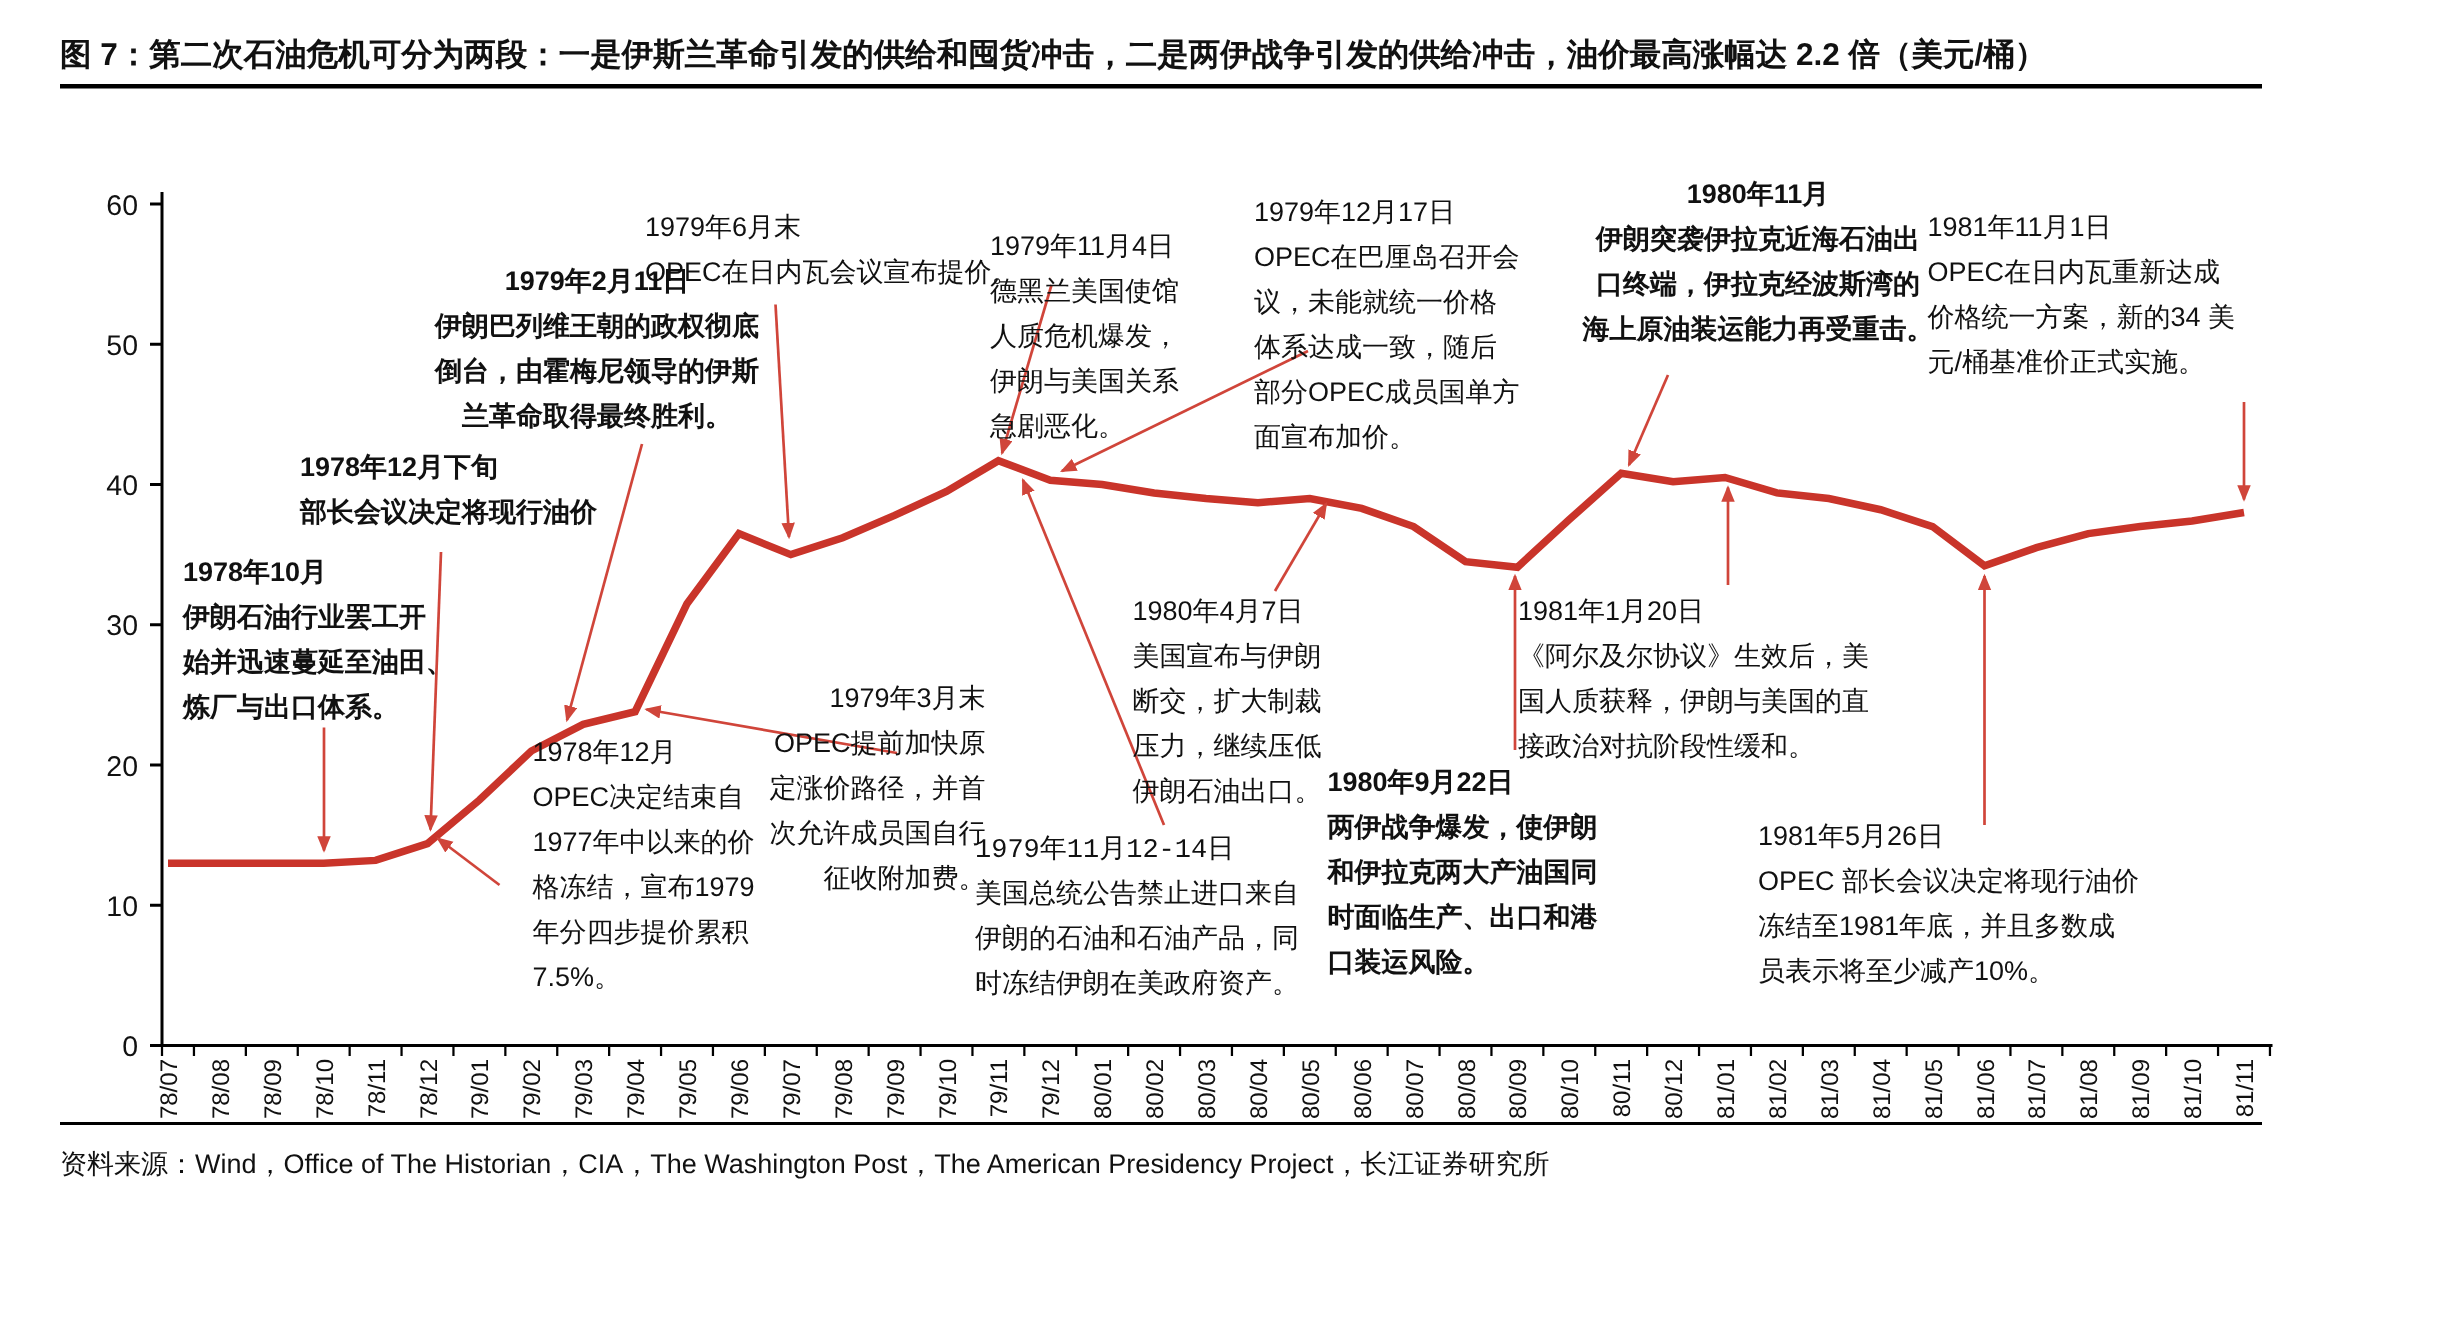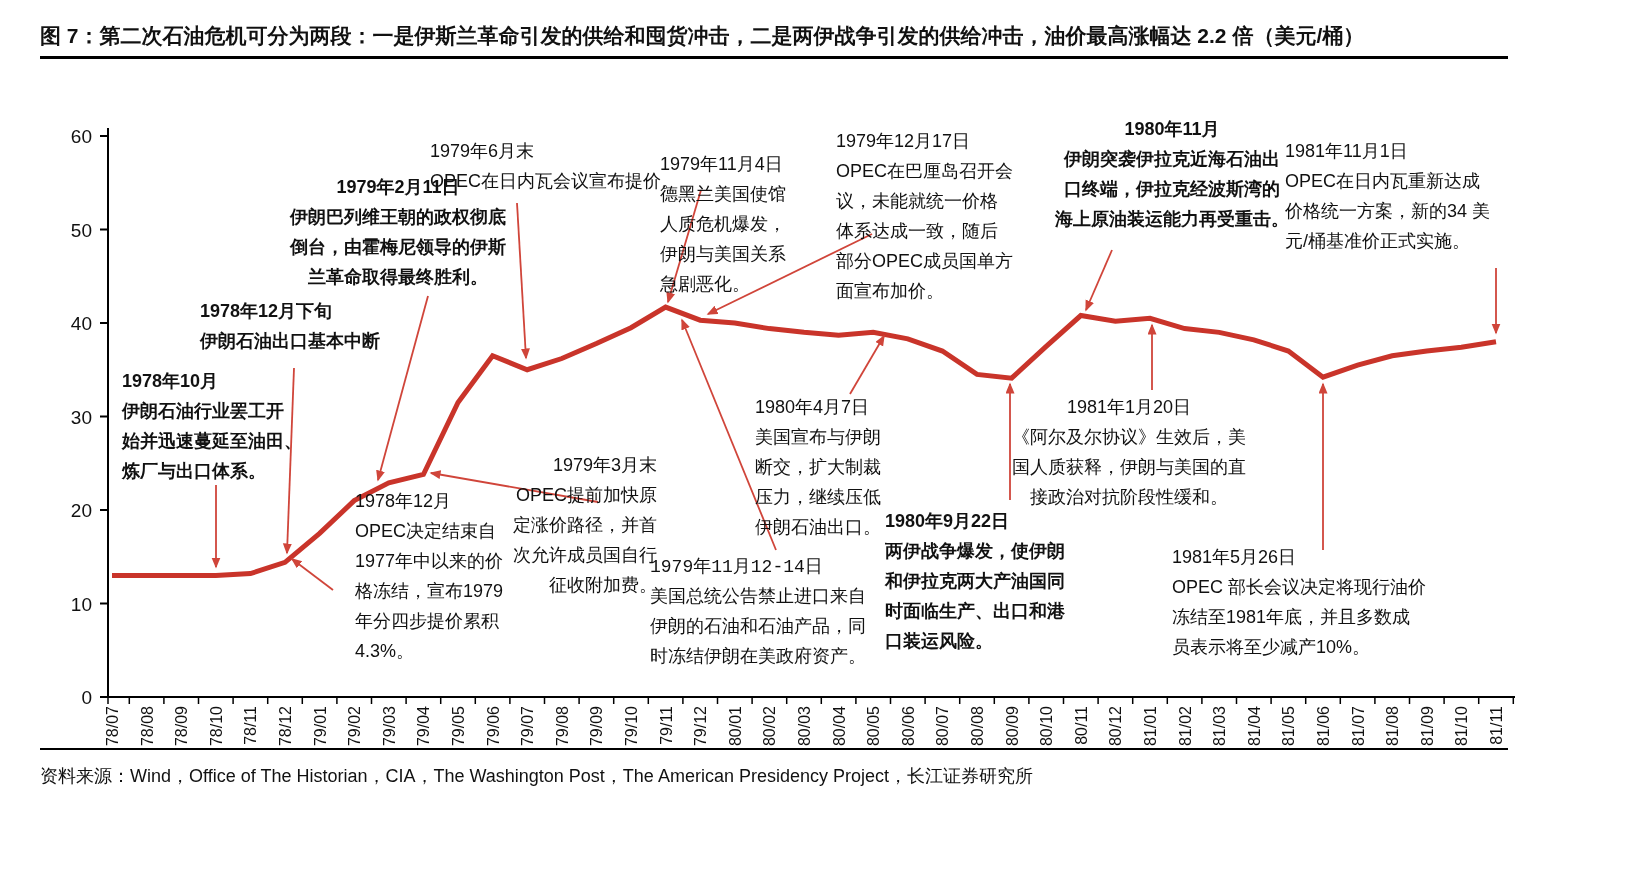--- a/index.html
+++ b/index.html
@@ -147,33 +147,33 @@
       <line x1="1496" y1="268" x2="1496" y2="333" stroke="#d0453a" stroke-width="1.8" marker-end="url(#ah)"></line>
     </svg>
 
 
   <div id="anno-layer">
       <div class="anno bold" style="left: 122px; top: 366px;">1978年10月
 伊朗石油行业罢工开
 始并迅速蔓延至油田、
 炼厂与出口体系。</div>
       <div class="anno bold" style="left: 200px; top: 296px;">1978年12月下旬
-伊朗石油出口基本中断</div>
+部长会议决定将现行油价</div>
       <div class="anno bold" style="left: 290px; top: 172px; text-align: center;">1979年2月11日
 伊朗巴列维王朝的政权彻底
 倒台，由霍梅尼领导的伊斯
 兰革命取得最终胜利。</div>
       <div class="anno" style="left: 430px; top: 136px;">1979年6月末
 OPEC在日内瓦会议宣布提价。</div>
       <div class="anno" style="left: 355px; top: 486px;">1978年12月
 OPEC决定结束自
 1977年中以来的价
 格冻结，宣布1979
 年分四步提价累积
-4.3%。</div>
+7.5%。</div>
       <div class="anno" style="left: 513px; top: 450px; text-align: right;">1979年3月末
 OPEC提前加快原
 定涨价路径，并首
 次允许成员国自行
 征收附加费。</div>
       <div class="anno" style="left: 660px; top: 132px; margin-top: 17px;">1979年11月4日
 德黑兰美国使馆
 人质危机爆发，
 伊朗与美国关系
 急剧恶化。</div>
@@ -194,21 +194,21 @@
 伊朗石油出口。</div>
       <div class="anno bold" style="left: 885px; top: 506px;">1980年9月22日
 两伊战争爆发，使伊朗
 和伊拉克两大产油国同
 时面临生产、出口和港
 口装运风险。</div>
       <div class="anno bold" style="left: 1055px; top: 114px; text-align: center;">1980年11月
 伊朗突袭伊拉克近海石油出
 口终端，伊拉克经波斯湾的
 海上原油装运能力再受重击。</div>
-      <div class="anno" style="left: 1012px; top: 392px; text-align: center;">1981年1月20日
+      <div class="anno" style="left: 1012px; top: 392px;">1981年1月20日
 《阿尔及尔协议》生效后，美
 国人质获释，伊朗与美国的直
 接政治对抗阶段性缓和。</div>
       <div class="anno" style="left: 1172px; top: 542px;">1981年5月26日
 OPEC 部长会议决定将现行油价
 冻结至1981年底，并且多数成
 员表示将至少减产10%。</div>
       <div class="anno" style="left: 1285px; top: 136px;">1981年11月1日
 OPEC在日内瓦重新达成
 价格统一方案，新的34 美

